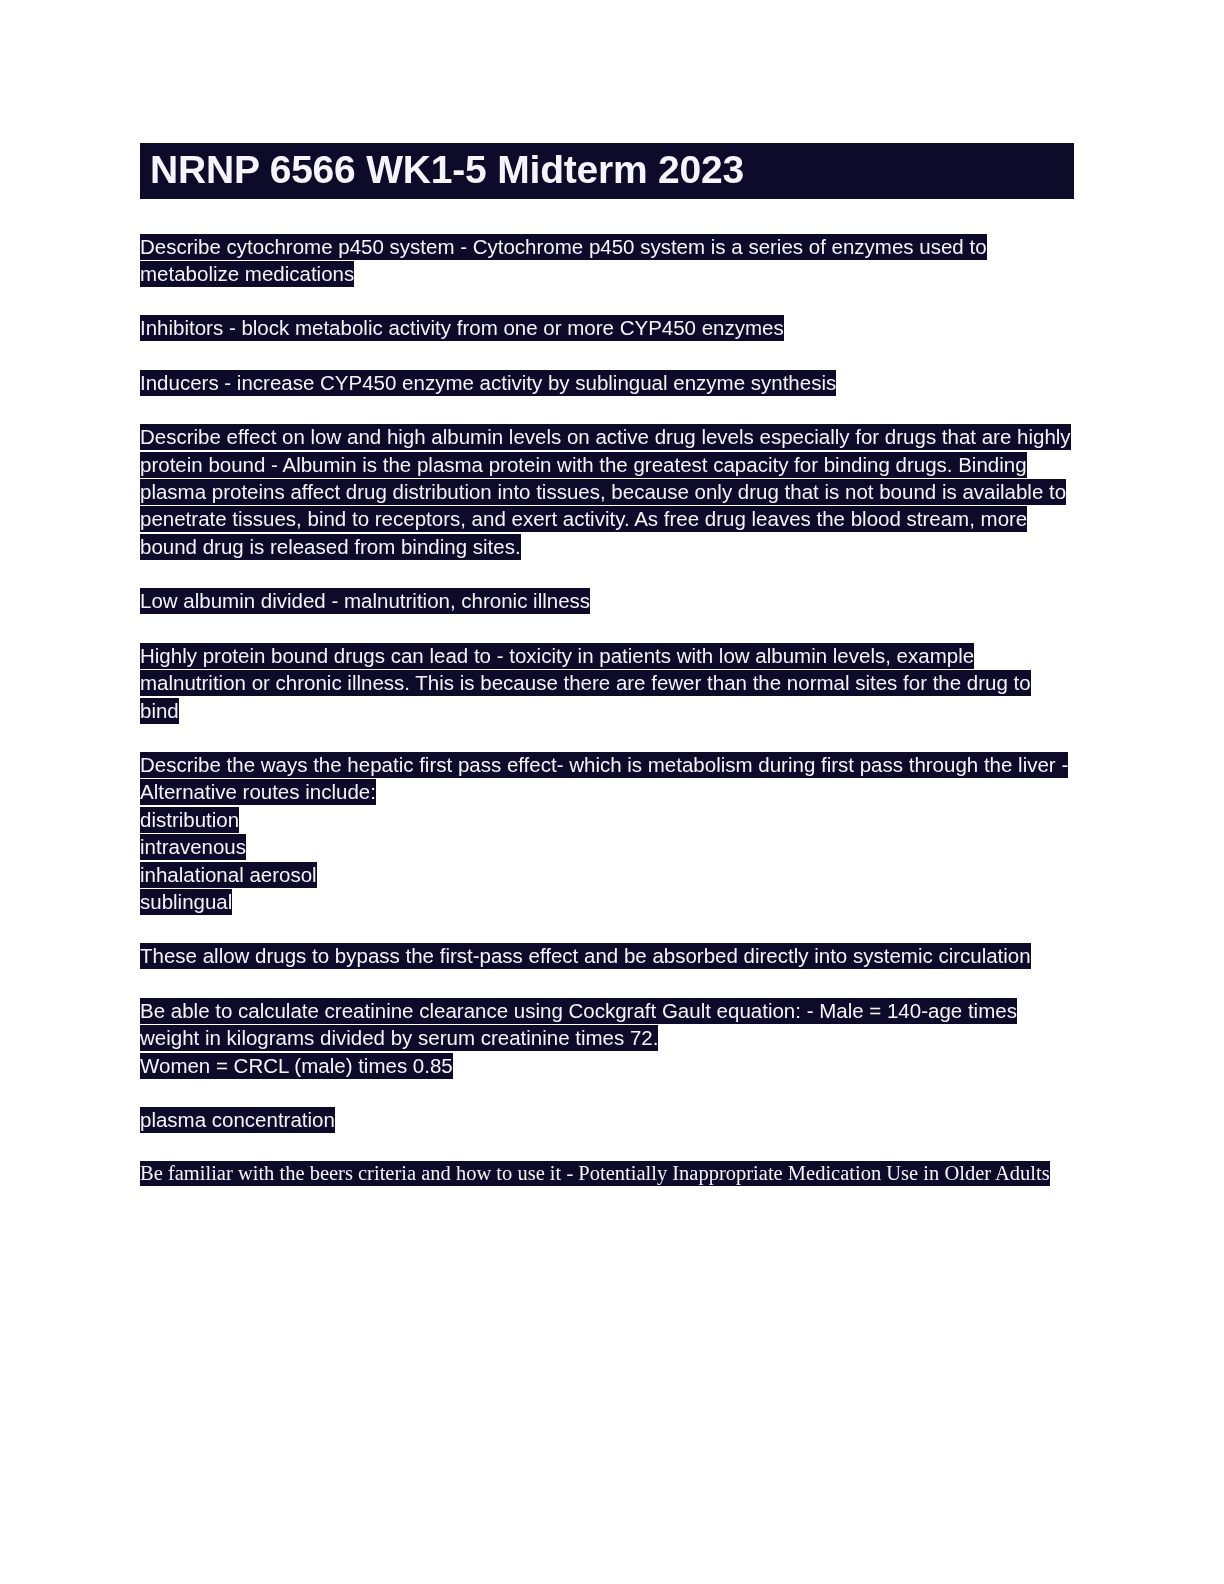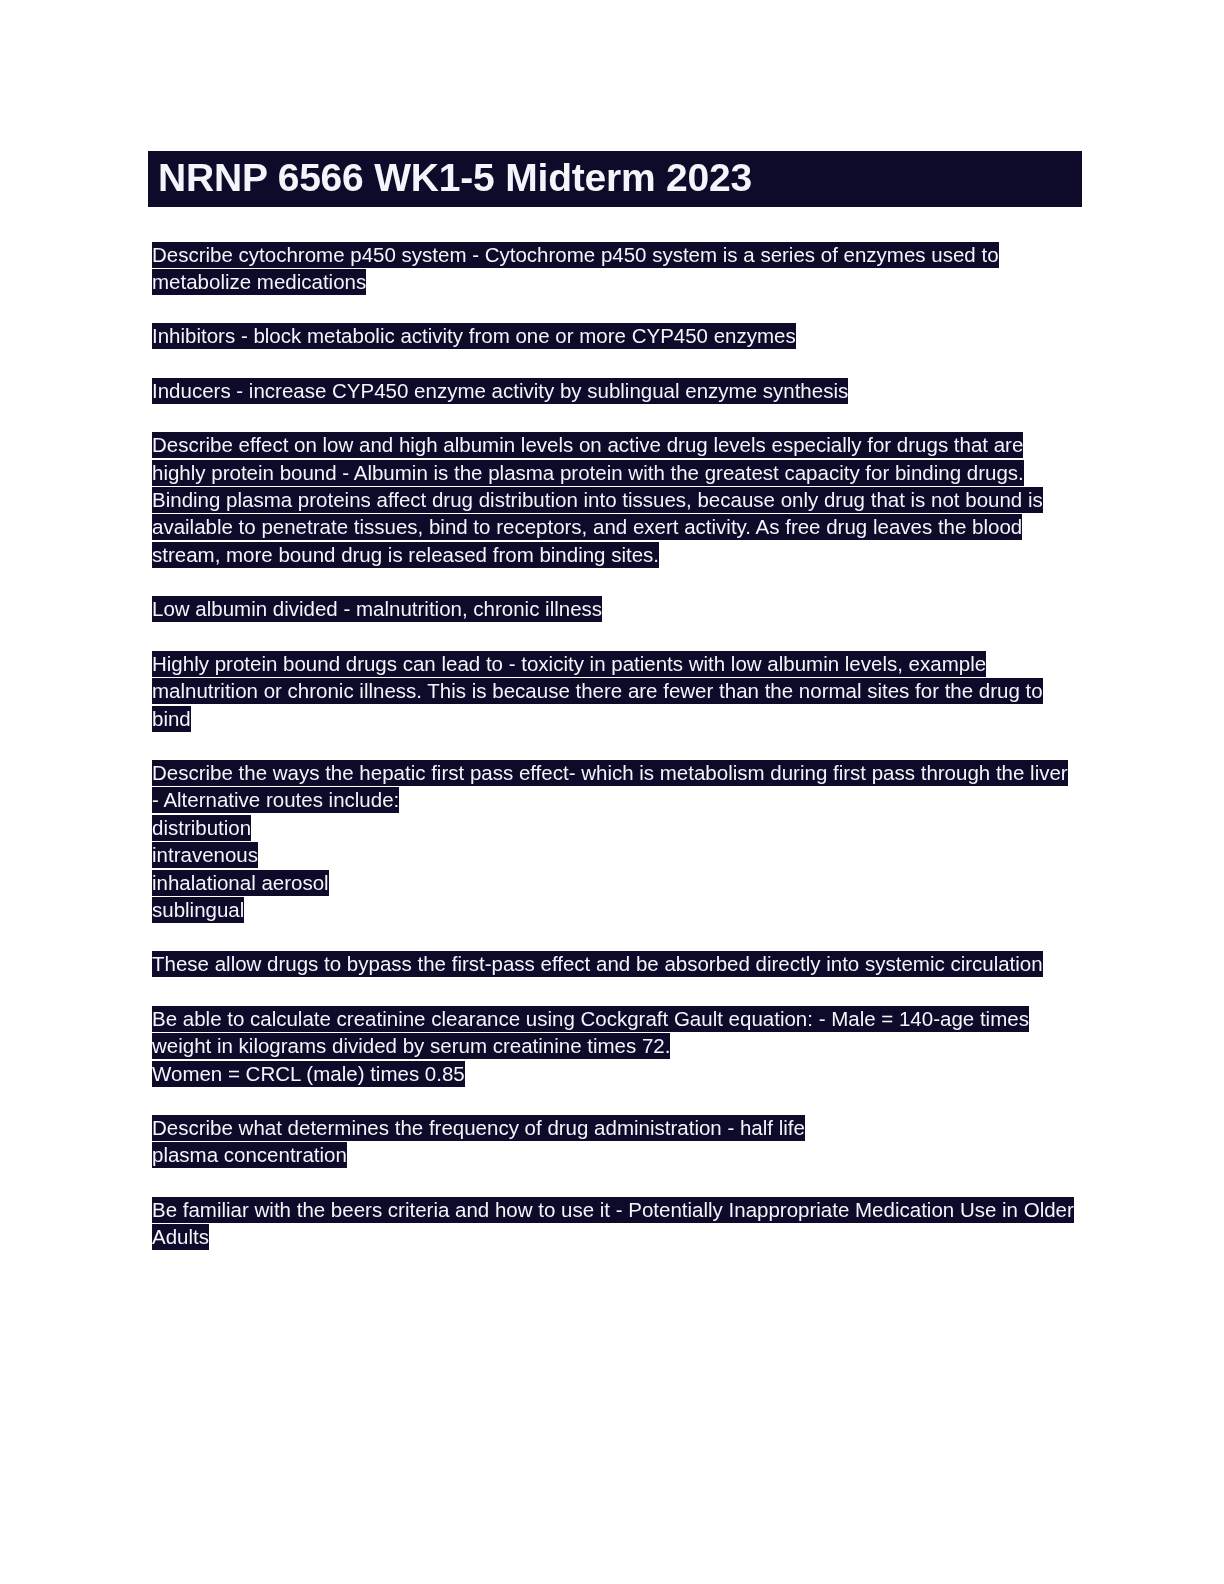--- a/index.html
+++ b/index.html
@@ -30,38 +30,38 @@
   
   .doc-title {
     display: block;
     background: #0e0a2a;
     color: #f4f5fb;
     font-size: 39px;
     font-weight: bold;
     line-height: 1.17;
     letter-spacing: -0.2px;
     padding: 4px 10px 6px 10px;
-    margin: 8px;
+    margin: 0;
     box-sizing: border-box;
     width: 934px;
     white-space: nowrap;
     overflow: hidden;
   }
   
   .blocks {
     margin-top: 34px;
   }
   .block {
     font-size: 20.5px;
     line-height: 27.4px;
     color: #f4f5fb;
-    margin: 0 0 27px 12px;
+    margin: 0 0 27px 0;
     word-spacing: 0px;
   }
-  .block:last-child { margin-bottom: 0; }
+  .block:last-child { margin-bottom: 0; font-family: Liberation Serif, serif; }
   .block .hl {
     background-color: #0e0a2a;
     box-decoration-break: clone;
     -webkit-box-decoration-break: clone;
     padding: 1px 0 2px 0;
   }
   
   .block .line {
     display: block;
   }
@@ -112,21 +112,20 @@
       <p class="block">
         <span class="hl">These allow drugs to bypass the first-pass effect and be absorbed directly into systemic circulation</span>
       </p>
 
       <p class="block">
         <span class="line"><span class="hl">Be able to calculate creatinine clearance using Cockgraft Gault equation: - Male = 140-age times weight in kilograms divided by serum creatinine times 72.</span></span>
         <span class="line"><span class="hl">Women = CRCL (male) times 0.85</span></span>
       </p>
 
       <p class="block">
-        <span class="line"><span class="hl">Describe what determines the frequency of drug administration - half life</span></span>
         <span class="line"><span class="hl">plasma concentration</span></span>
       </p>
 
       <p class="block">
         <span class="hl">Be familiar with the beers criteria and how to use it - Potentially Inappropriate Medication Use in Older Adults</span>
       </p>
 
     </div>
   </div>
 </div>

